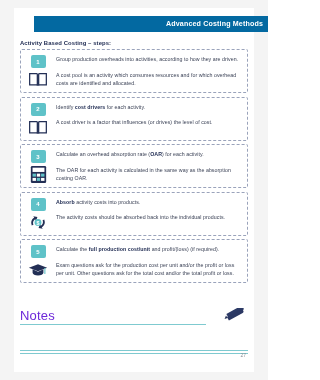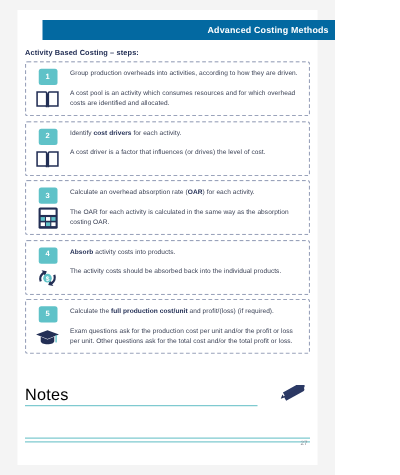--- a/index.html
+++ b/index.html
@@ -137,21 +137,21 @@
     width: 228px;
   }
   .notes-head {
     display: flex;
     align-items: flex-end;
     justify-content: space-between;
     height: 17px;
   }
   .notes-title {
     font-size: 13px;
-    color: #000000;
+    color: #6d28d9;
     line-height: 1;
     letter-spacing: 0.2px;
   }
   .pencil-icon { width: 26px; height: 14px; }
   .pencil-icon svg { display: block; }
 
   .rule {
     height: 1px;
     background: #7fcad0;
     width: 186px;

